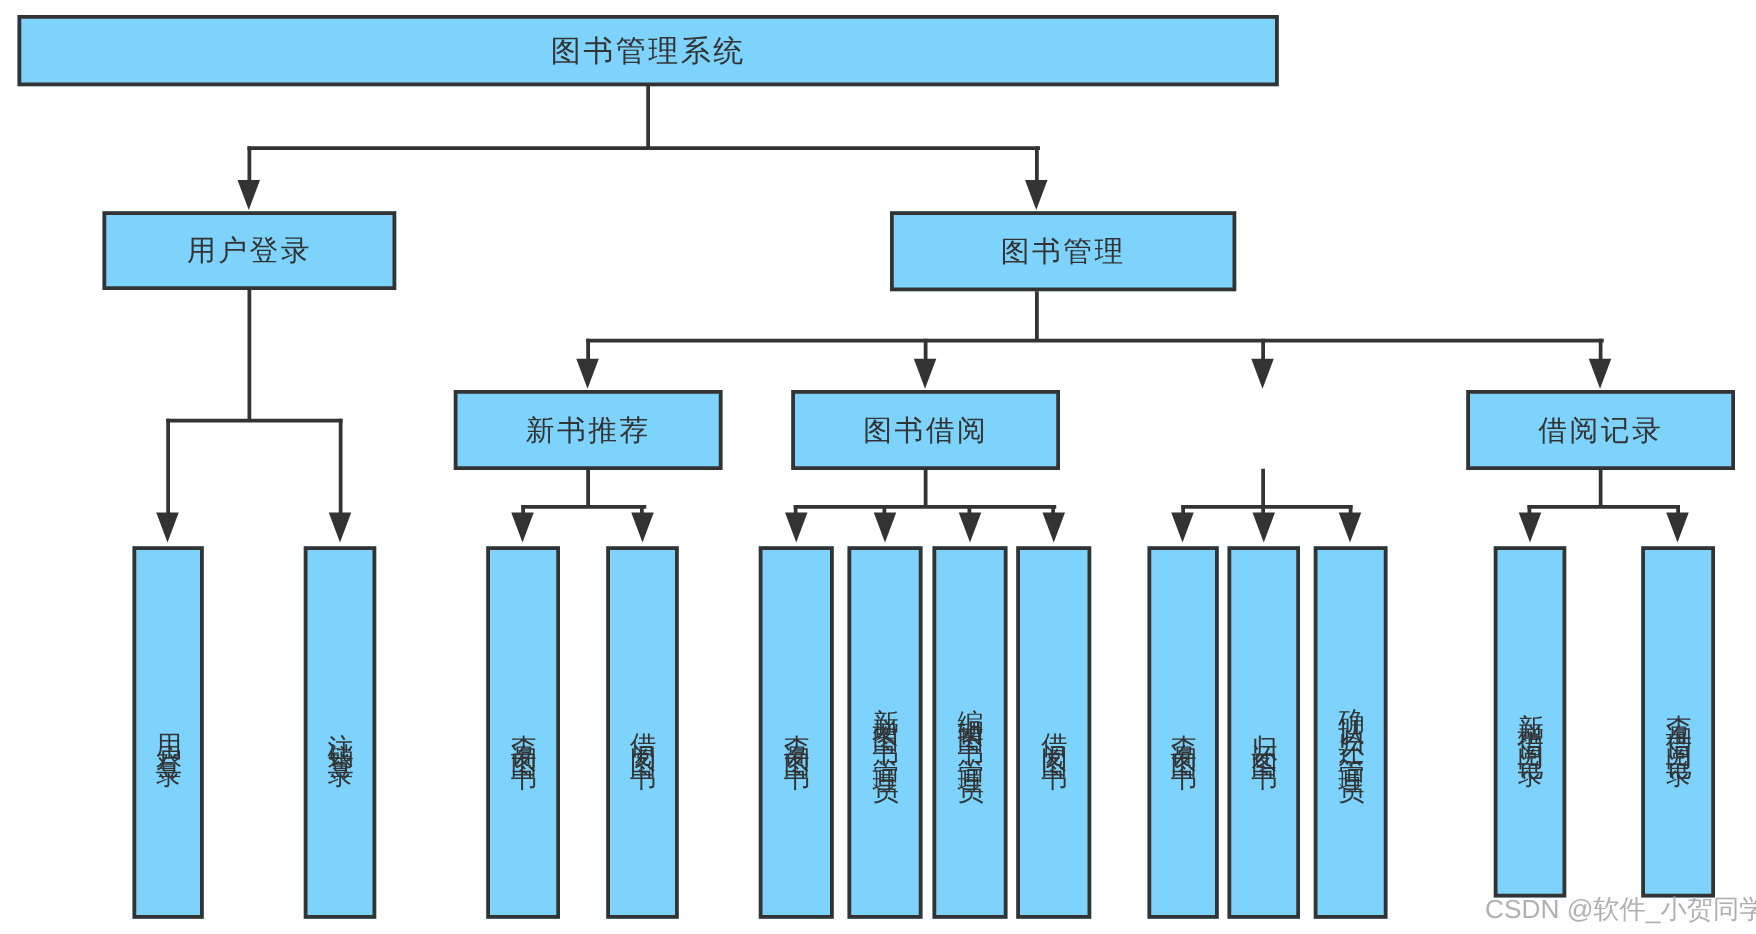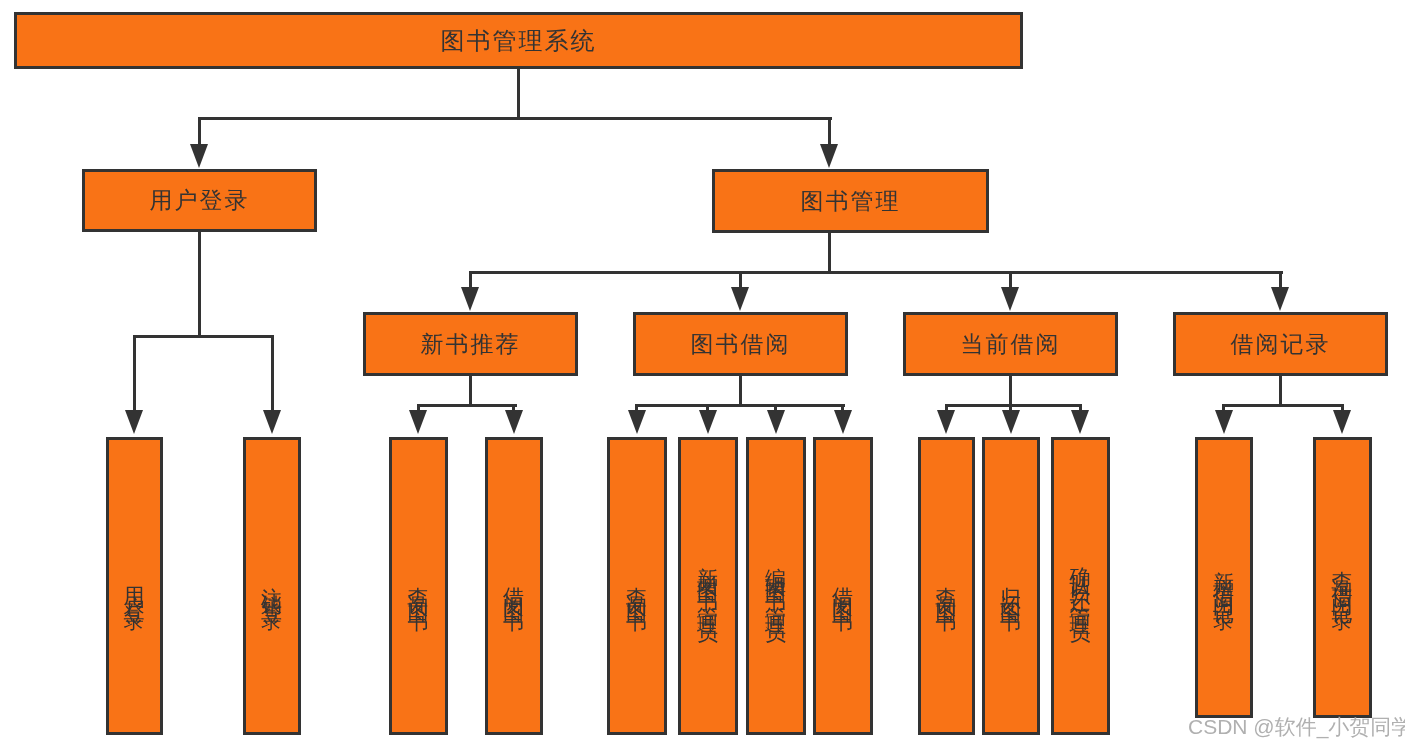--- a/index.html
+++ b/index.html
@@ -9,21 +9,21 @@
     --bg:#ffffff;
   }
   html,body{margin:0;padding:0;}
   body{
     width:1405px;height:747px;background:var(--bg);
     font-family:"Liberation Sans","DejaVu Sans",sans-serif;
     position:relative;overflow:hidden;color:var(--text);
   }
   .stage{position:absolute;left:0;top:0;width:1405px;height:747px;}
   .box{
-    position:absolute;box-sizing:border-box;background:#f97316;
+    position:absolute;box-sizing:border-box;background:#7dd3fc;
     border:3px solid var(--line);
     display:flex;align-items:center;justify-content:center;
   }
   .hlabel{font-size:23px;letter-spacing:2px;color:var(--text);white-space:nowrap;}
   .root .hlabel{font-size:24px;}
   .vlabel{
     writing-mode:vertical-rl;text-orientation:mixed;
     font-size:21px;letter-spacing:8px;color:var(--text);
     line-height:1;white-space:nowrap;
   }
@@ -80,23 +80,20 @@
   <div class="v" style="left:1009px;top:271px;height:18px"></div>
   <div class="arw" style="left:1001px;top:287px"></div>
   <div class="v" style="left:1279px;top:271px;height:18px"></div>
   <div class="arw" style="left:1271px;top:287px"></div>
 
   <div class="box" style="left:363px;top:312px;width:215px;height:64px">
     <span class="hlabel">新书推荐</span>
   </div>
   <div class="box" style="left:633px;top:312px;width:215px;height:64px">
     <span class="hlabel">图书借阅</span>
-  </div>
-  <div class="box" style="left:903px;top:312px;width:215px;height:64px">
-    <span class="hlabel">当前借阅</span>
   </div>
   <div class="box" style="left:1173px;top:312px;width:215px;height:64px">
     <span class="hlabel">借阅记录</span>
   </div>
 
   <div class="v" style="left:469px;top:375px;height:31px"></div>
   <div class="h" style="left:417px;top:404px;width:100px"></div>
   <div class="v" style="left:417px;top:404px;height:9px"></div>
   <div class="arw" style="left:409px;top:410px"></div>
   <div class="v" style="left:512px;top:404px;height:9px"></div>

